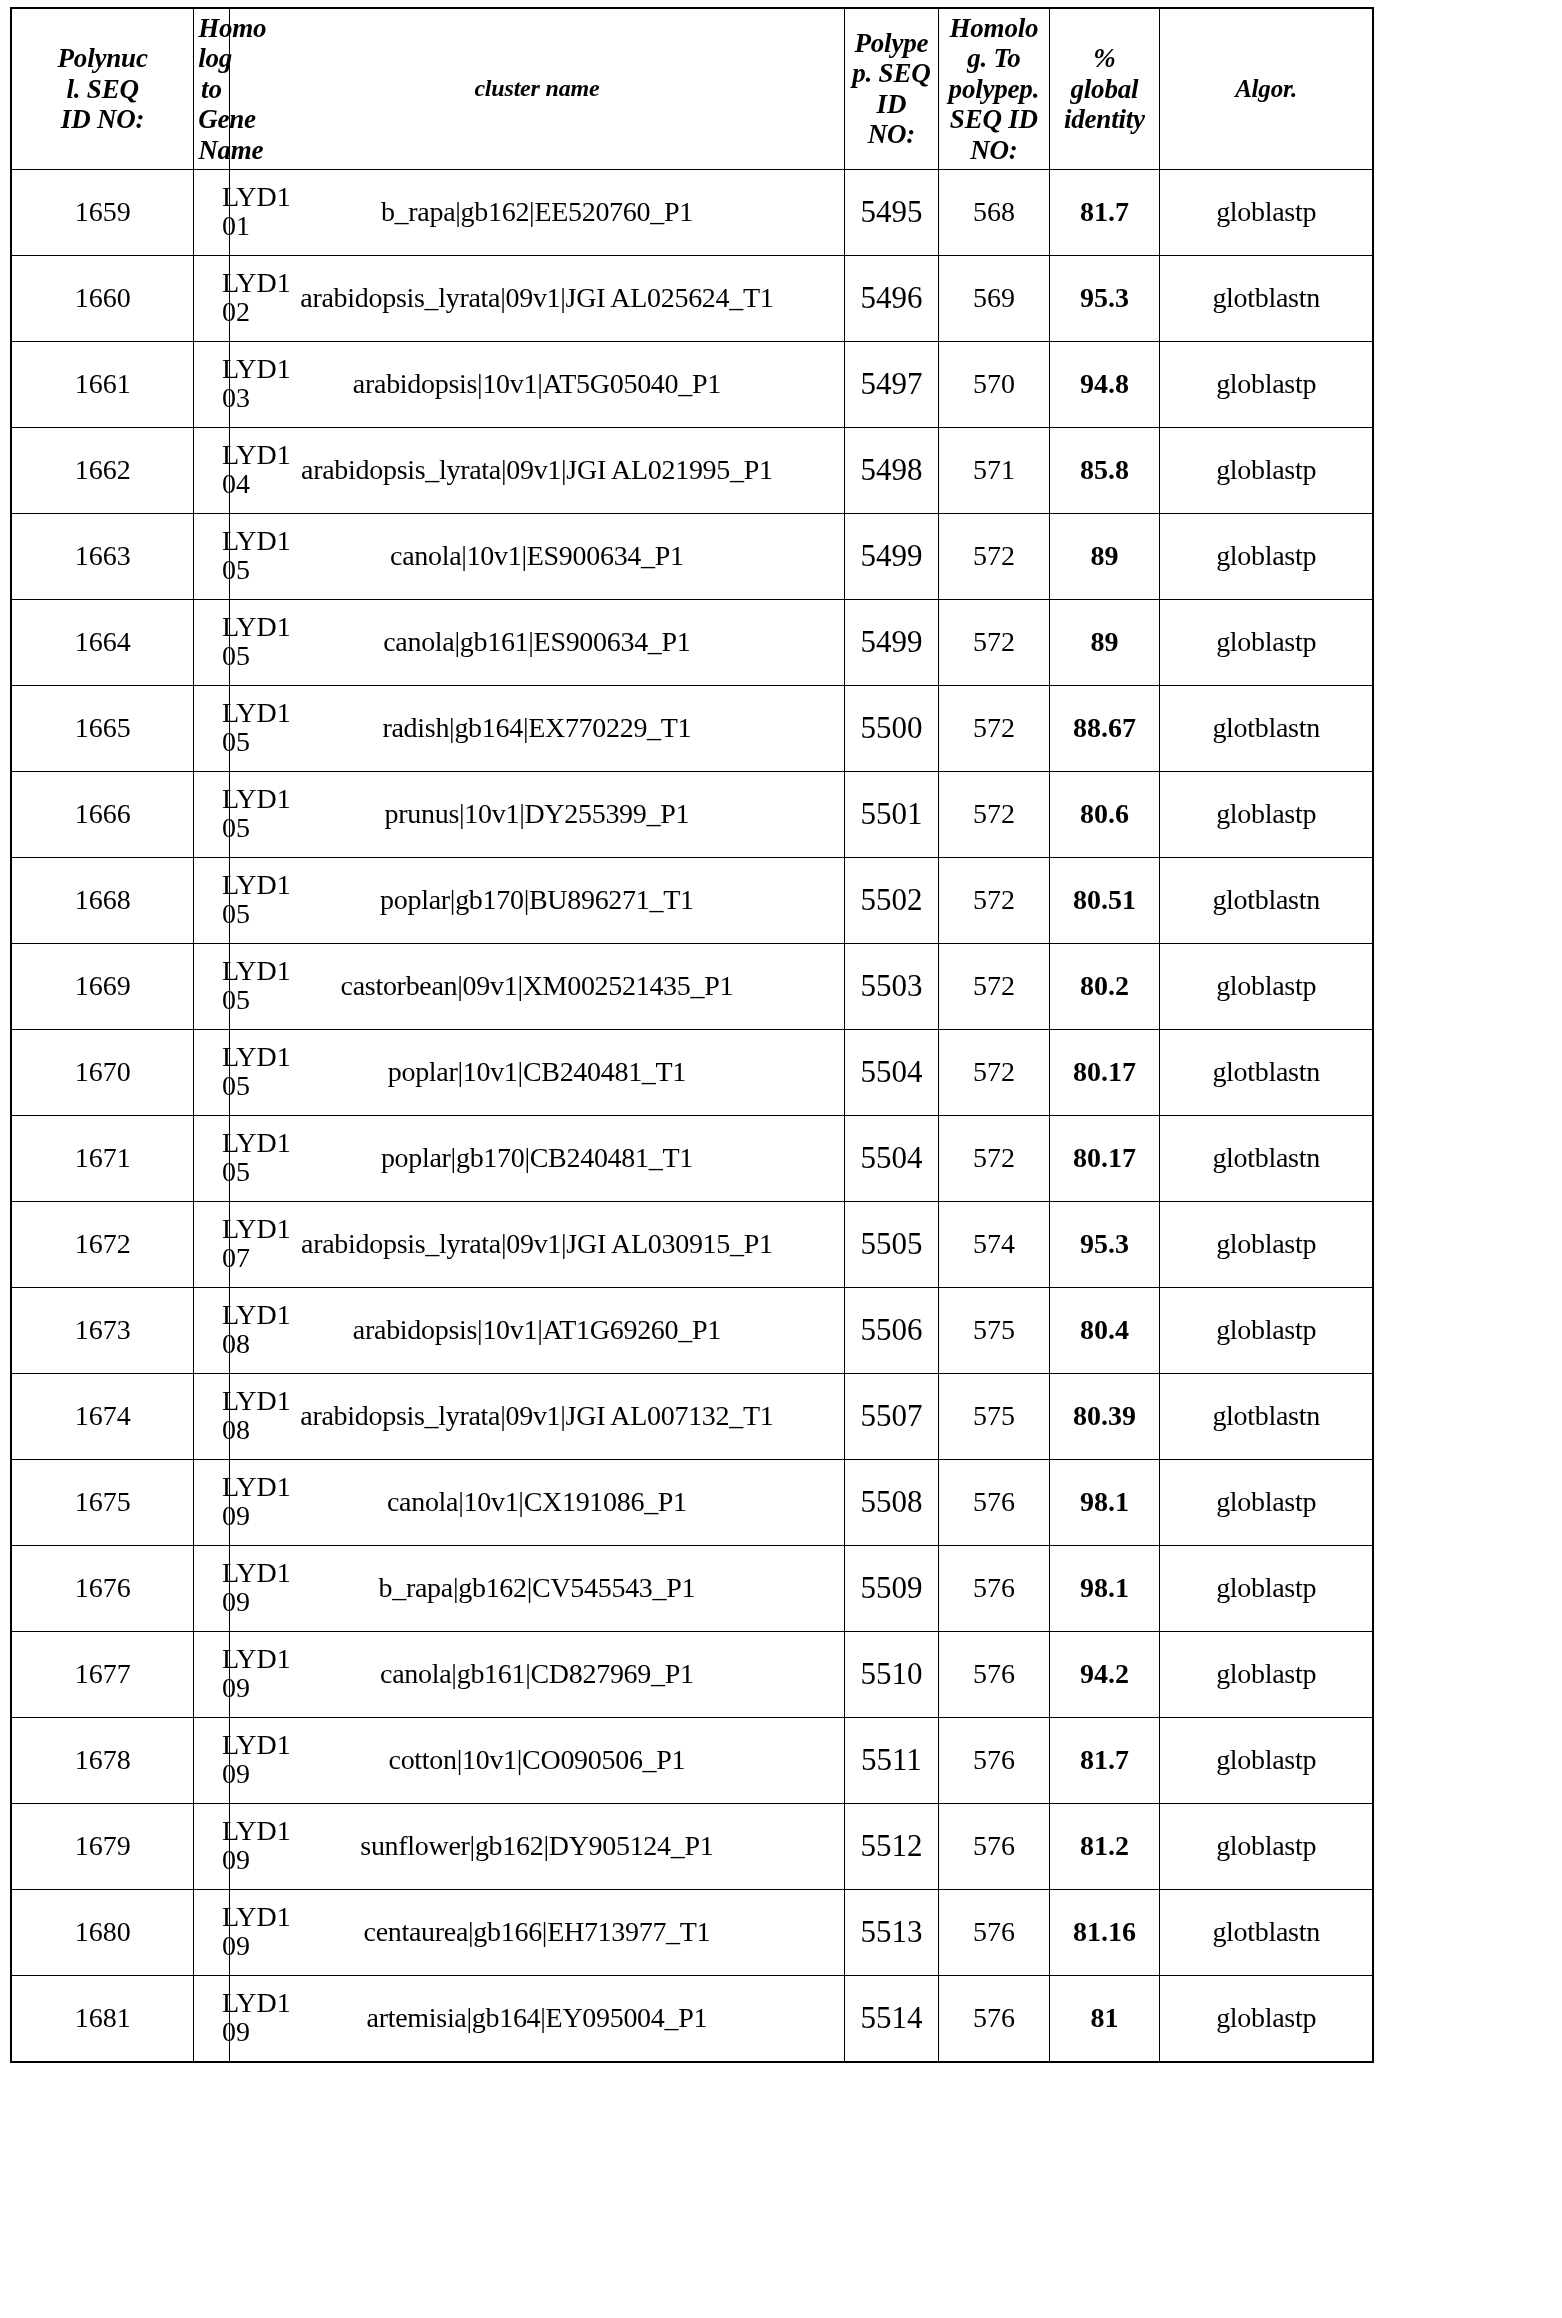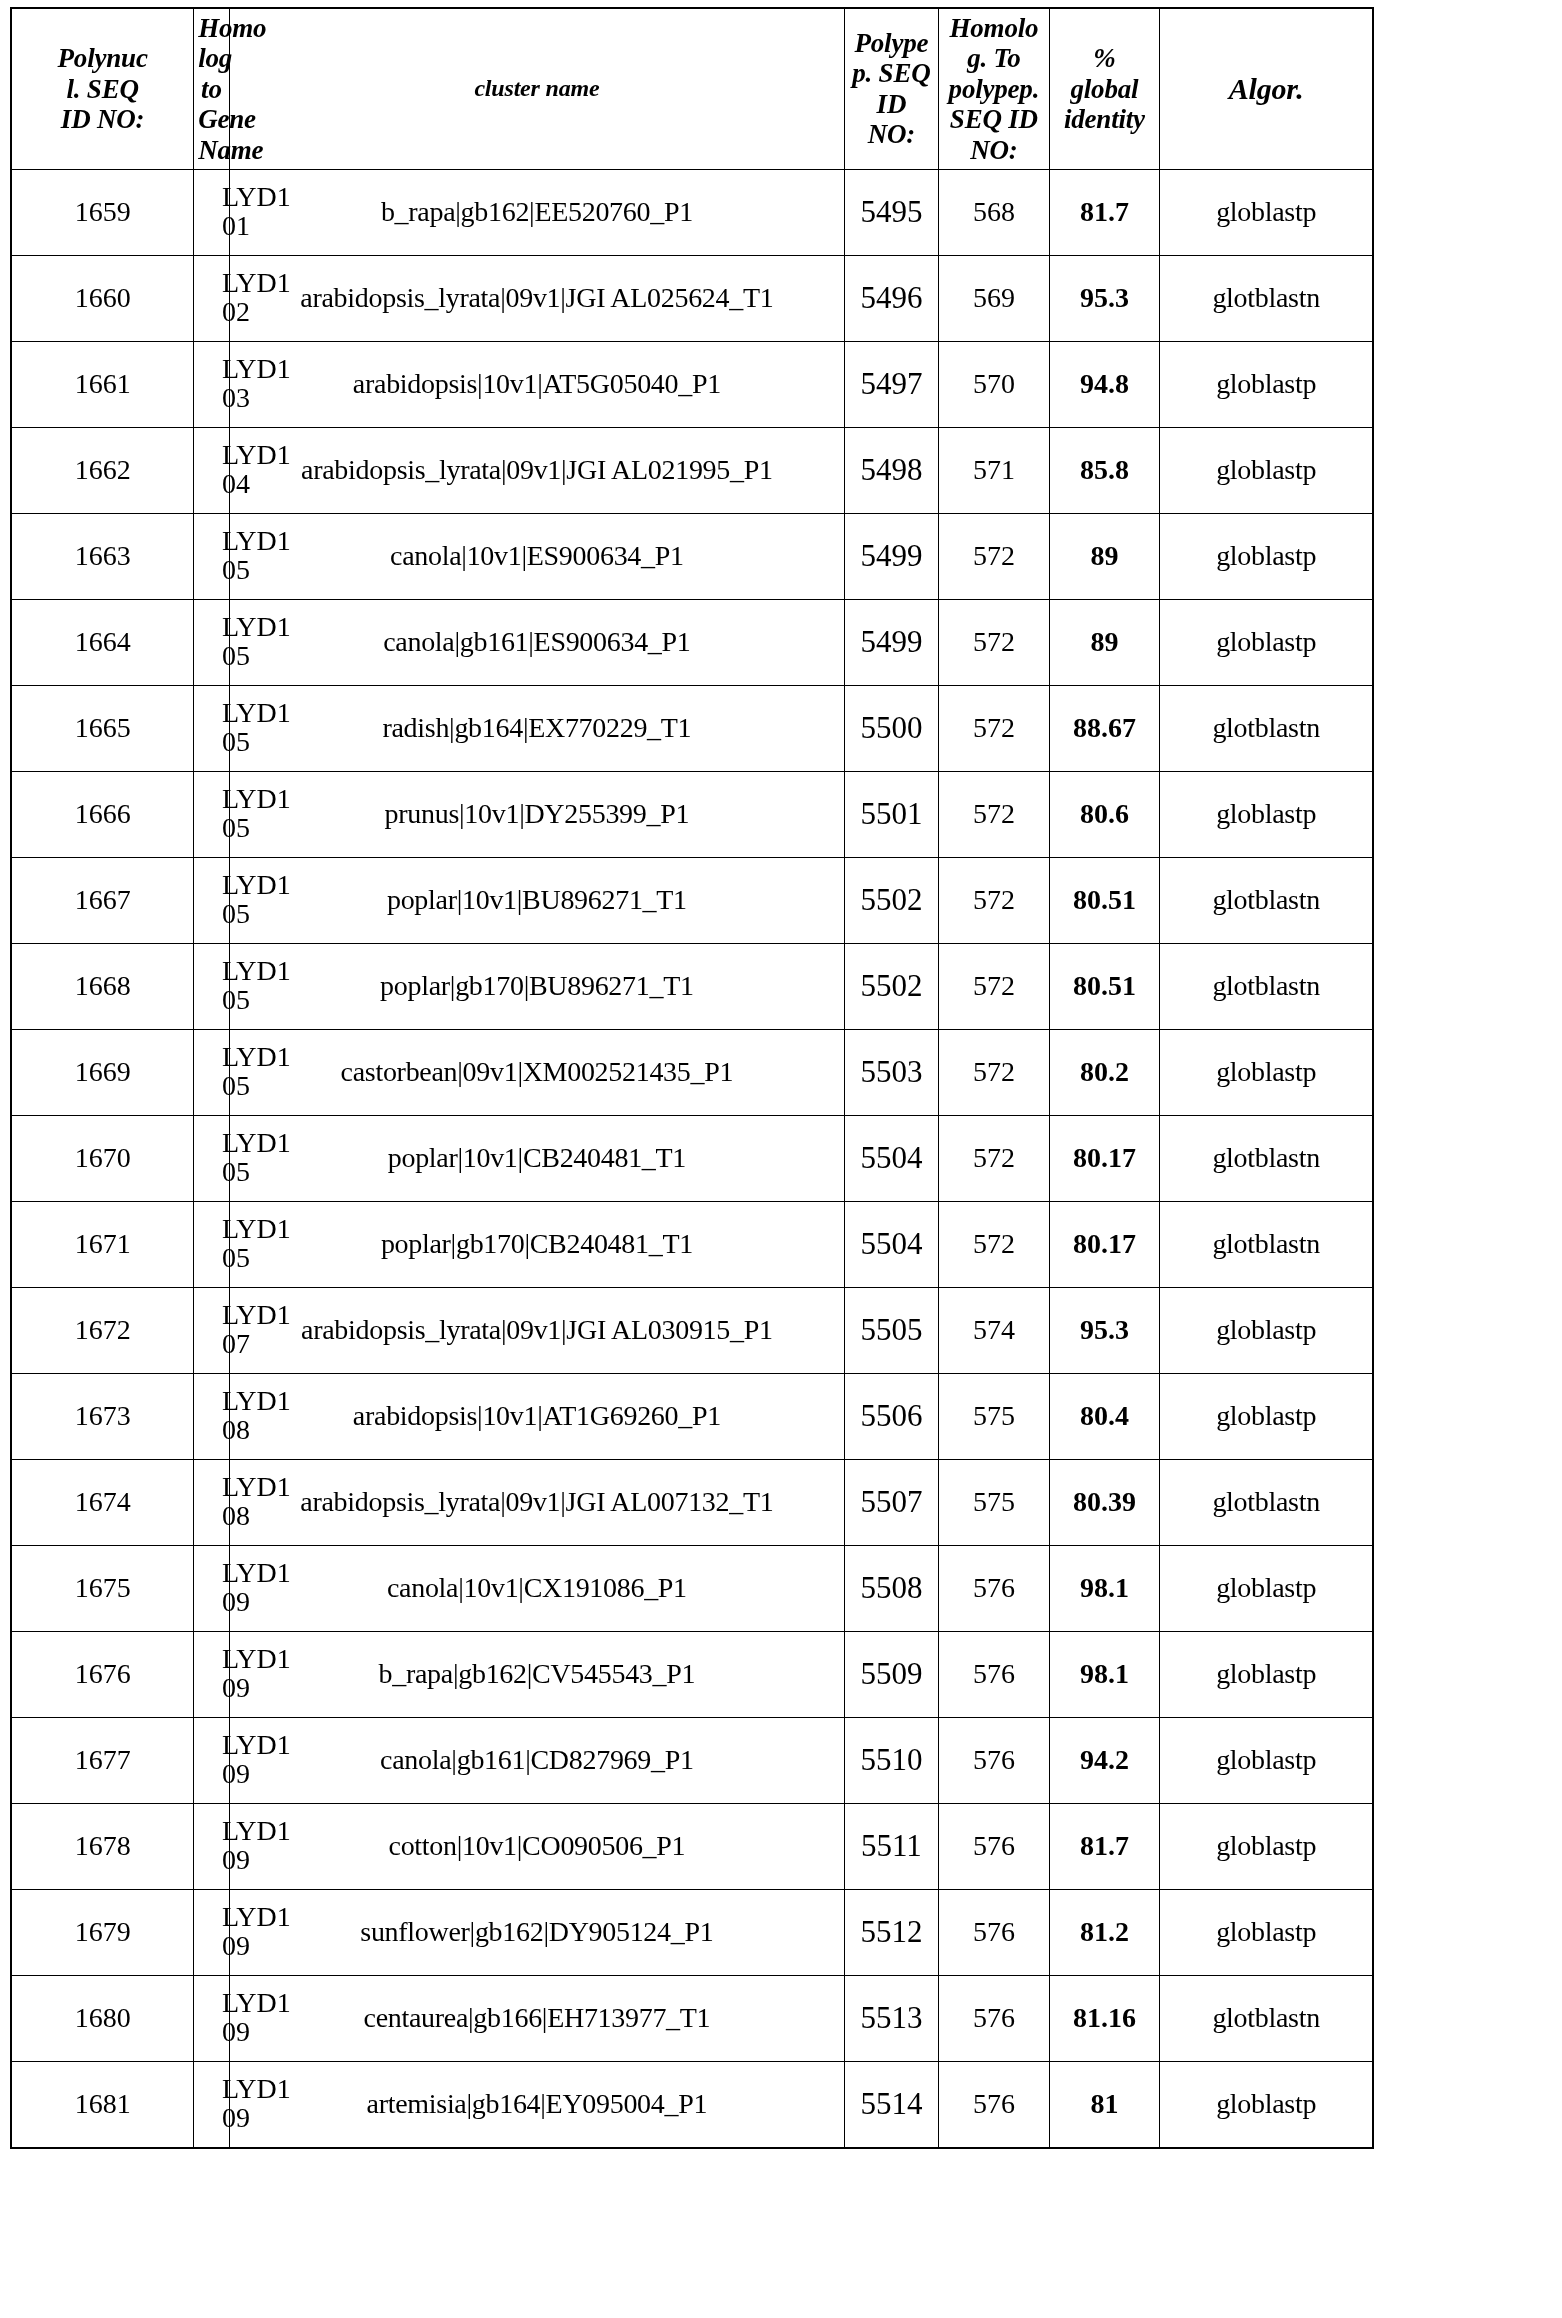--- a/index.html
+++ b/index.html
@@ -59,21 +59,21 @@
     font-size: 27px;
     line-height: 1.13;
     height: 128px;
     padding: 5.2px 3.5px;
     letter-spacing: -0.2px;
   }
   thead th.th-cluster {
     font-size: 24px;
   }
   thead th.th-algor {
-    font-size: 30px;
+    font-size: 25px;
   }
 
   
   tbody td {
     font-size: 27px;
     line-height: 1.12;
     height: 78px;
     font-style: normal;
     font-weight: normal;
   }
@@ -242,32 +242,20 @@
               <span class="gene-line">LYD1</span>
               <span class="gene-line">05</span>
             </td>
             <td class="c-cluster">prunus|10v1|DY255399_P1</td>
             <td class="c-polyp">5501</td>
             <td class="c-homolog">572</td>
             <td class="c-ident">80.6</td>
             <td class="c-algor">globlastp</td>
           </tr>
           <tr>
-            <td class="c-polynuc">1667</td>
-            <td class="c-gene">
-              <span class="gene-line">LYD1</span>
-              <span class="gene-line">05</span>
-            </td>
-            <td class="c-cluster">poplar|10v1|BU896271_T1</td>
-            <td class="c-polyp">5502</td>
-            <td class="c-homolog">572</td>
-            <td class="c-ident">80.51</td>
-            <td class="c-algor">glotblastn</td>
-          </tr>
-          <tr>
             <td class="c-polynuc">1668</td>
             <td class="c-gene">
               <span class="gene-line">LYD1</span>
               <span class="gene-line">05</span>
             </td>
             <td class="c-cluster">poplar|gb170|BU896271_T1</td>
             <td class="c-polyp">5502</td>
             <td class="c-homolog">572</td>
             <td class="c-ident">80.51</td>
             <td class="c-algor">glotblastn</td>

